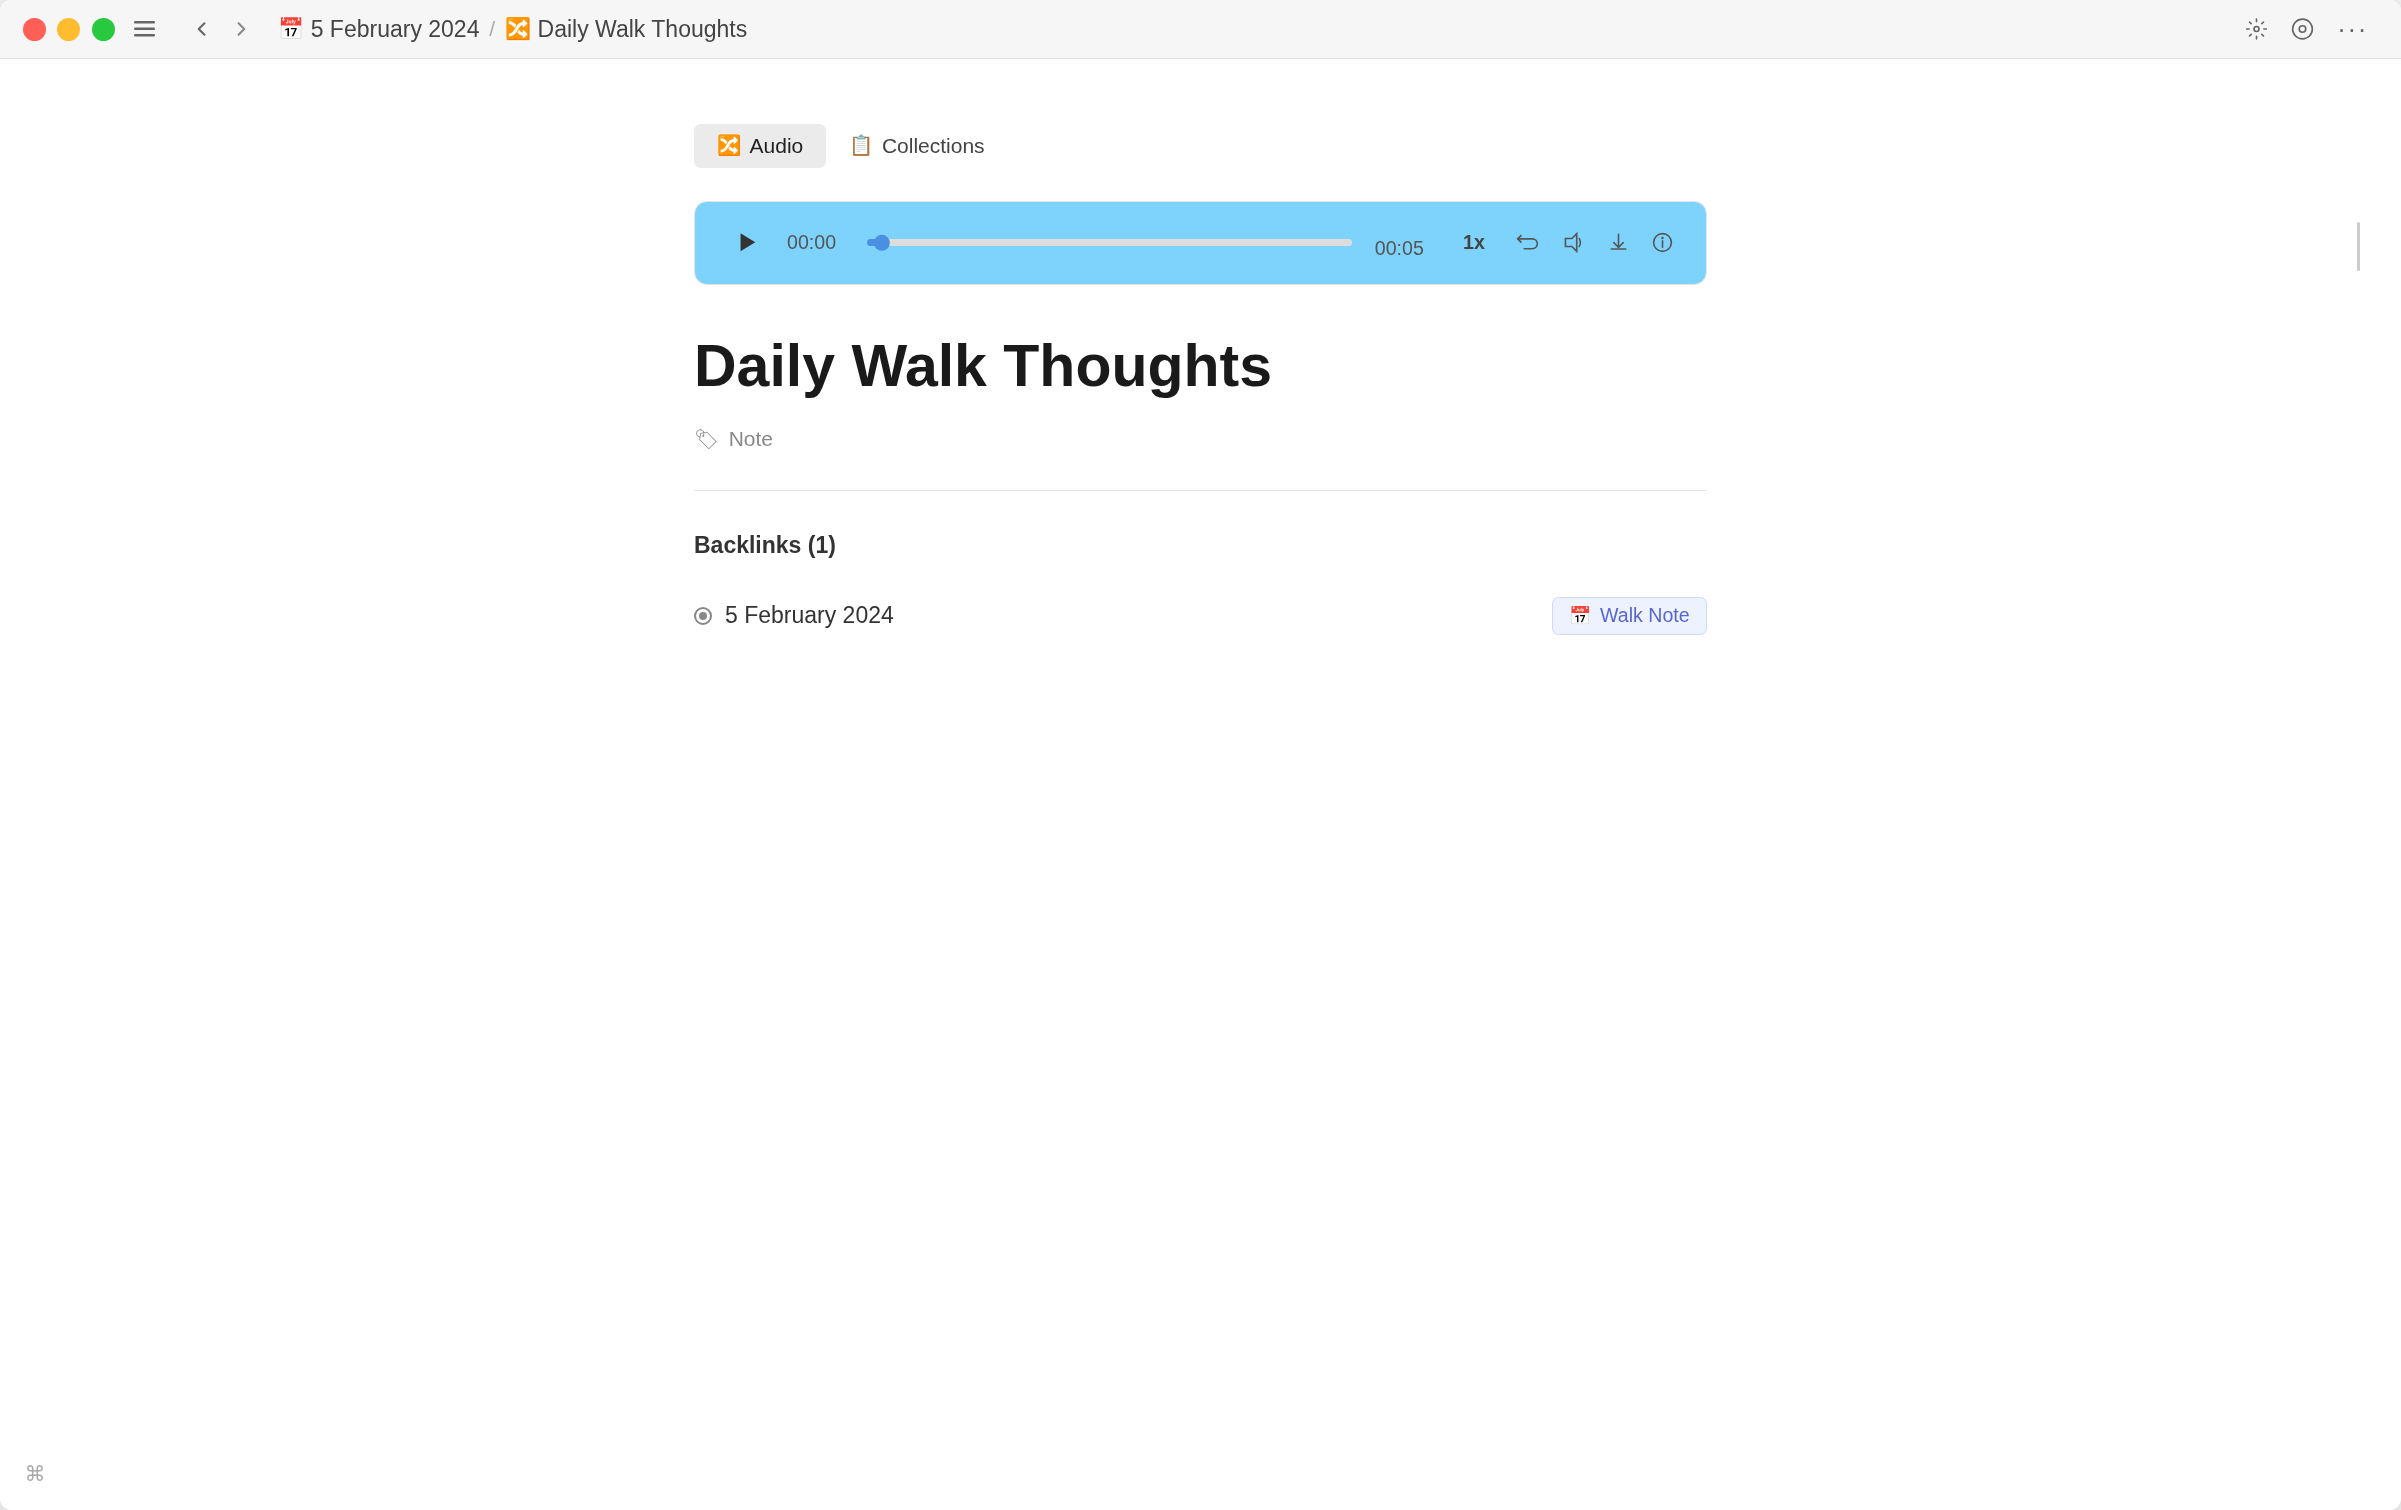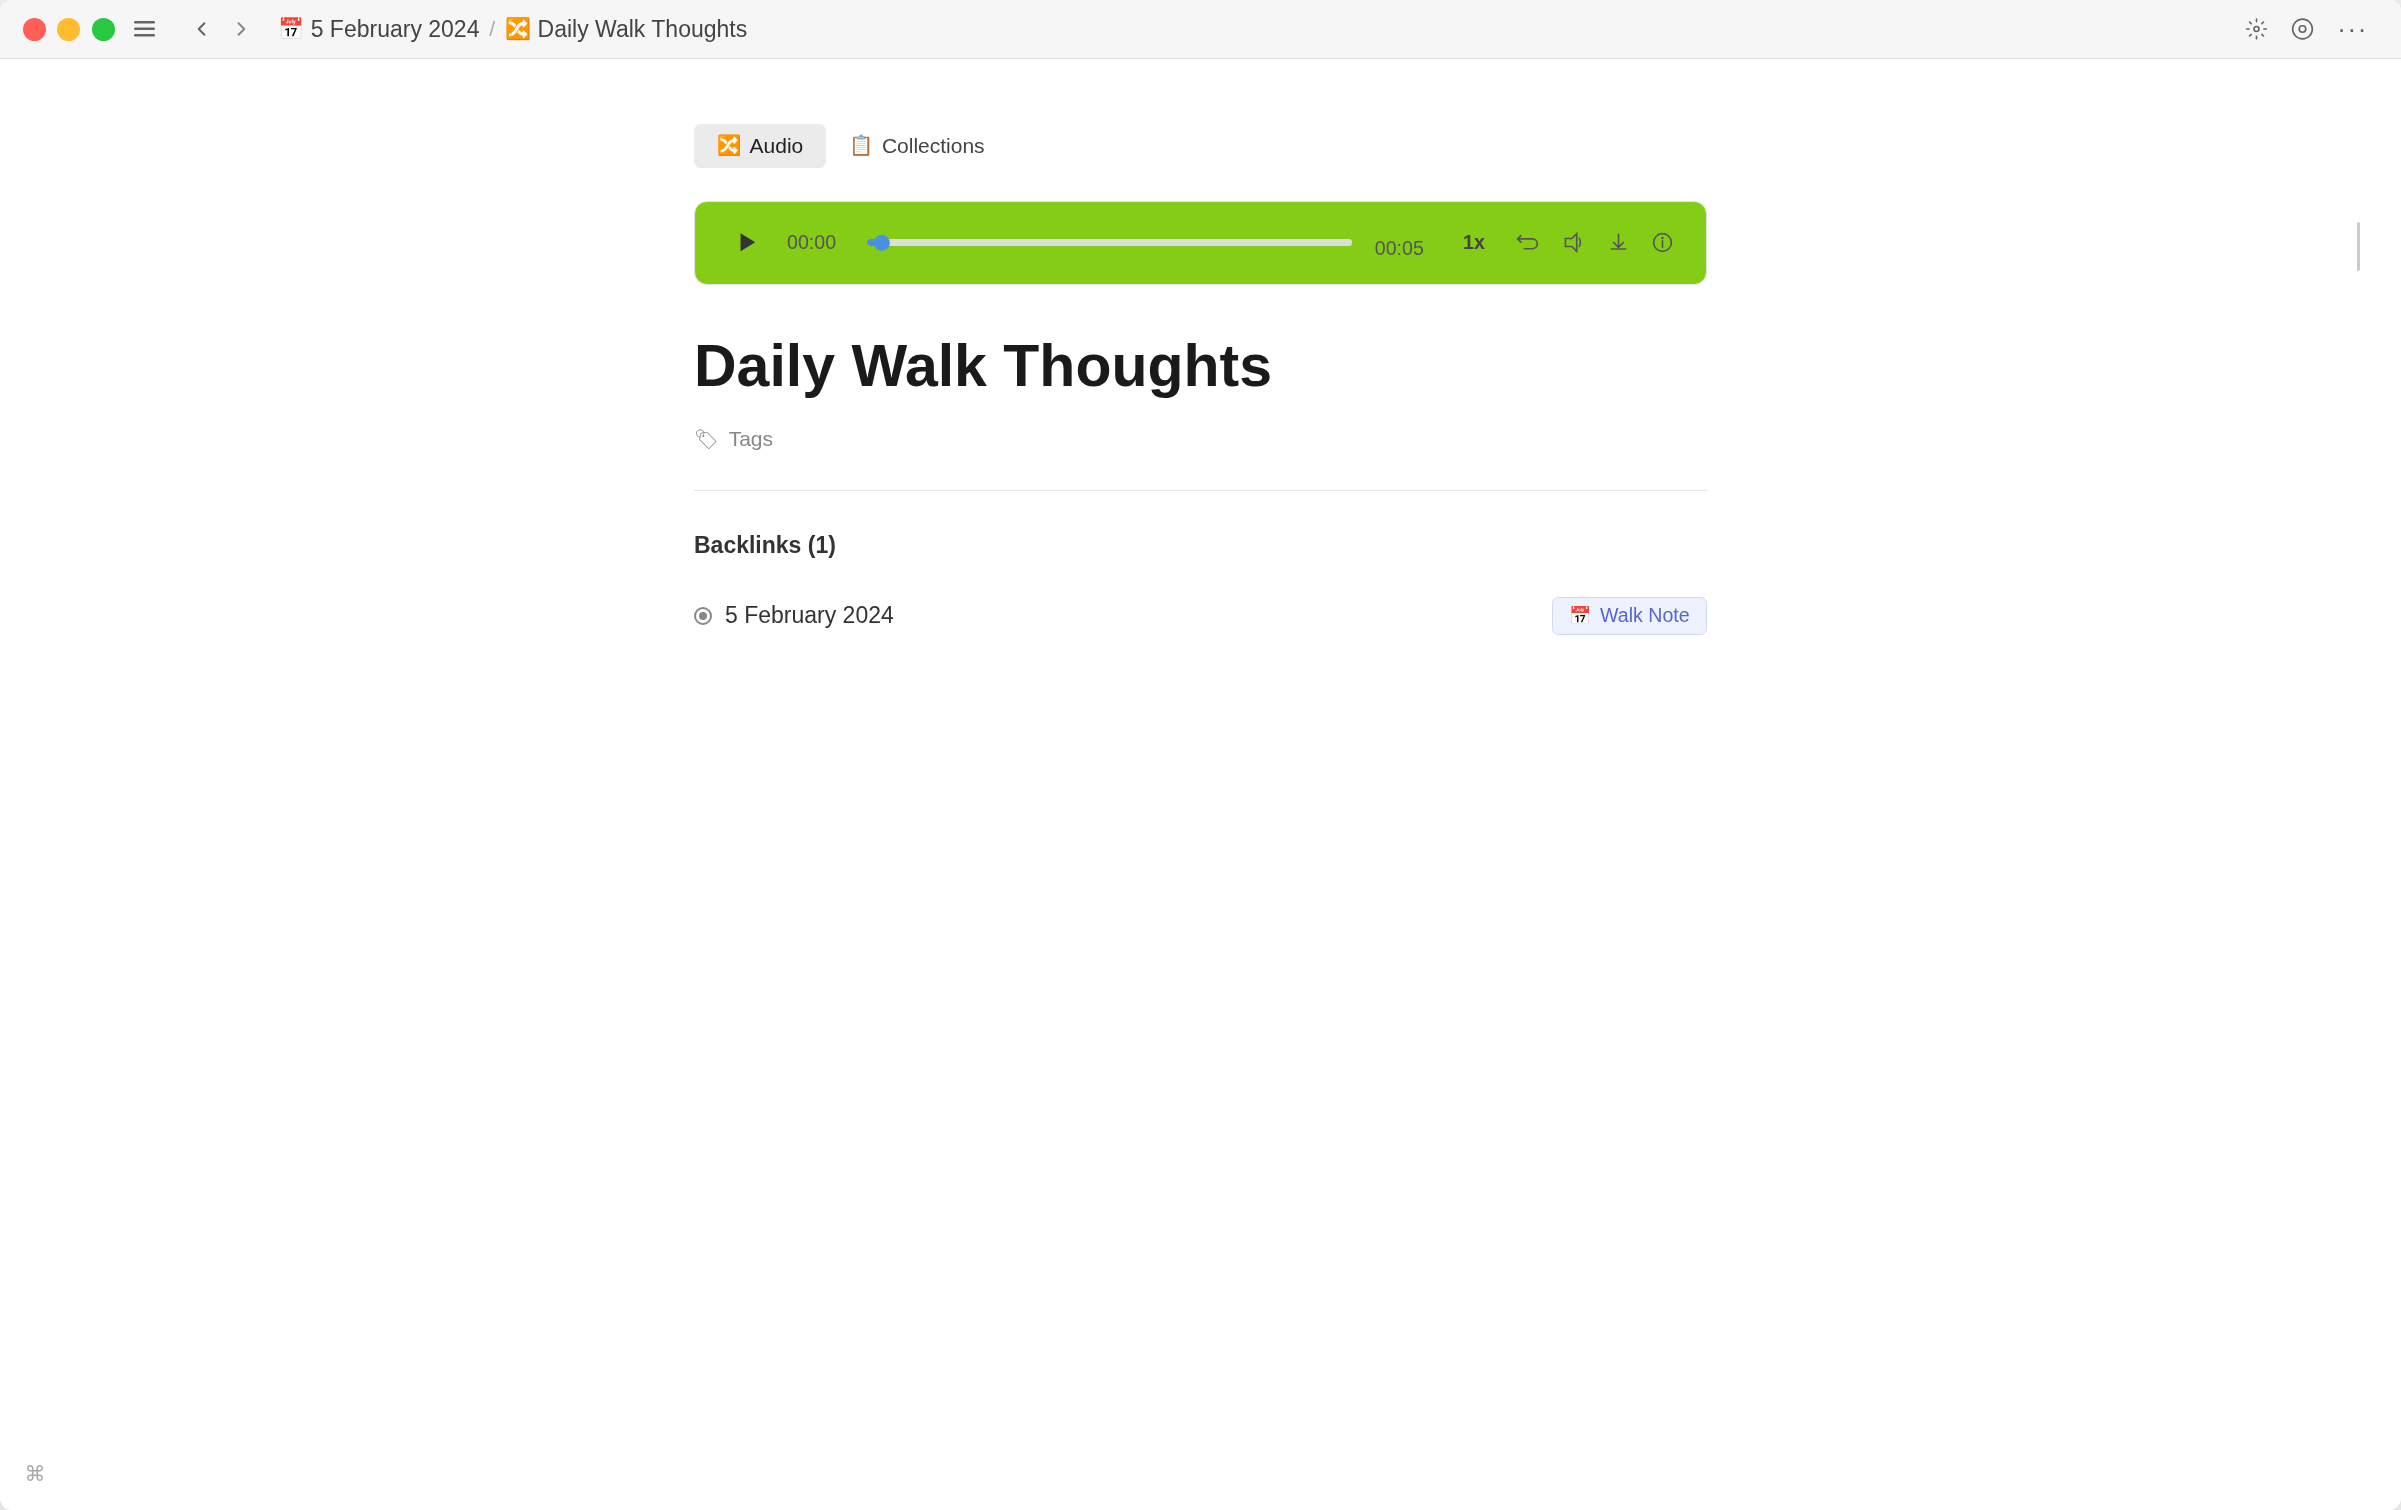--- a/index.html
+++ b/index.html
@@ -146,21 +146,21 @@
     .tab.active {
       background: #ebebeb;
       color: #222;
       font-weight: 500;
     }
     .tab-icon {
       font-size: 19.6px;
     }
     
     .audio-player {
-      background: #84cc16;
+      background: #7dd3fc;
       border: 0.8px solid #e5e5e5;
       border-radius: 13px;
       padding: 23px 33px;
       display: flex;
       align-items: center;
       gap: 23px;
       margin-bottom: 49px;
     }
     .play-btn {
       background: none;
@@ -466,21 +466,21 @@
               <path d="M13 11v8" stroke="#555" stroke-width="2" stroke-linecap="round"></path>
               <circle cx="13" cy="7.5" r="1.5" fill="#555"></circle>
             </svg>
           </button>
         </div>
 
         <h1 class="note-title">Daily Walk Thoughts</h1>
 
         <div class="tags-row">
           <span class="tags-icon">🏷</span>
-          <span>Tags</span>
+          <span>Note</span>
         </div>
 
 
         <hr class="divider">
 
         <div class="backlinks-section">
           <div class="backlinks-title">Backlinks (1)</div>
 
           <div class="backlink-item">
             <div class="backlink-left">

